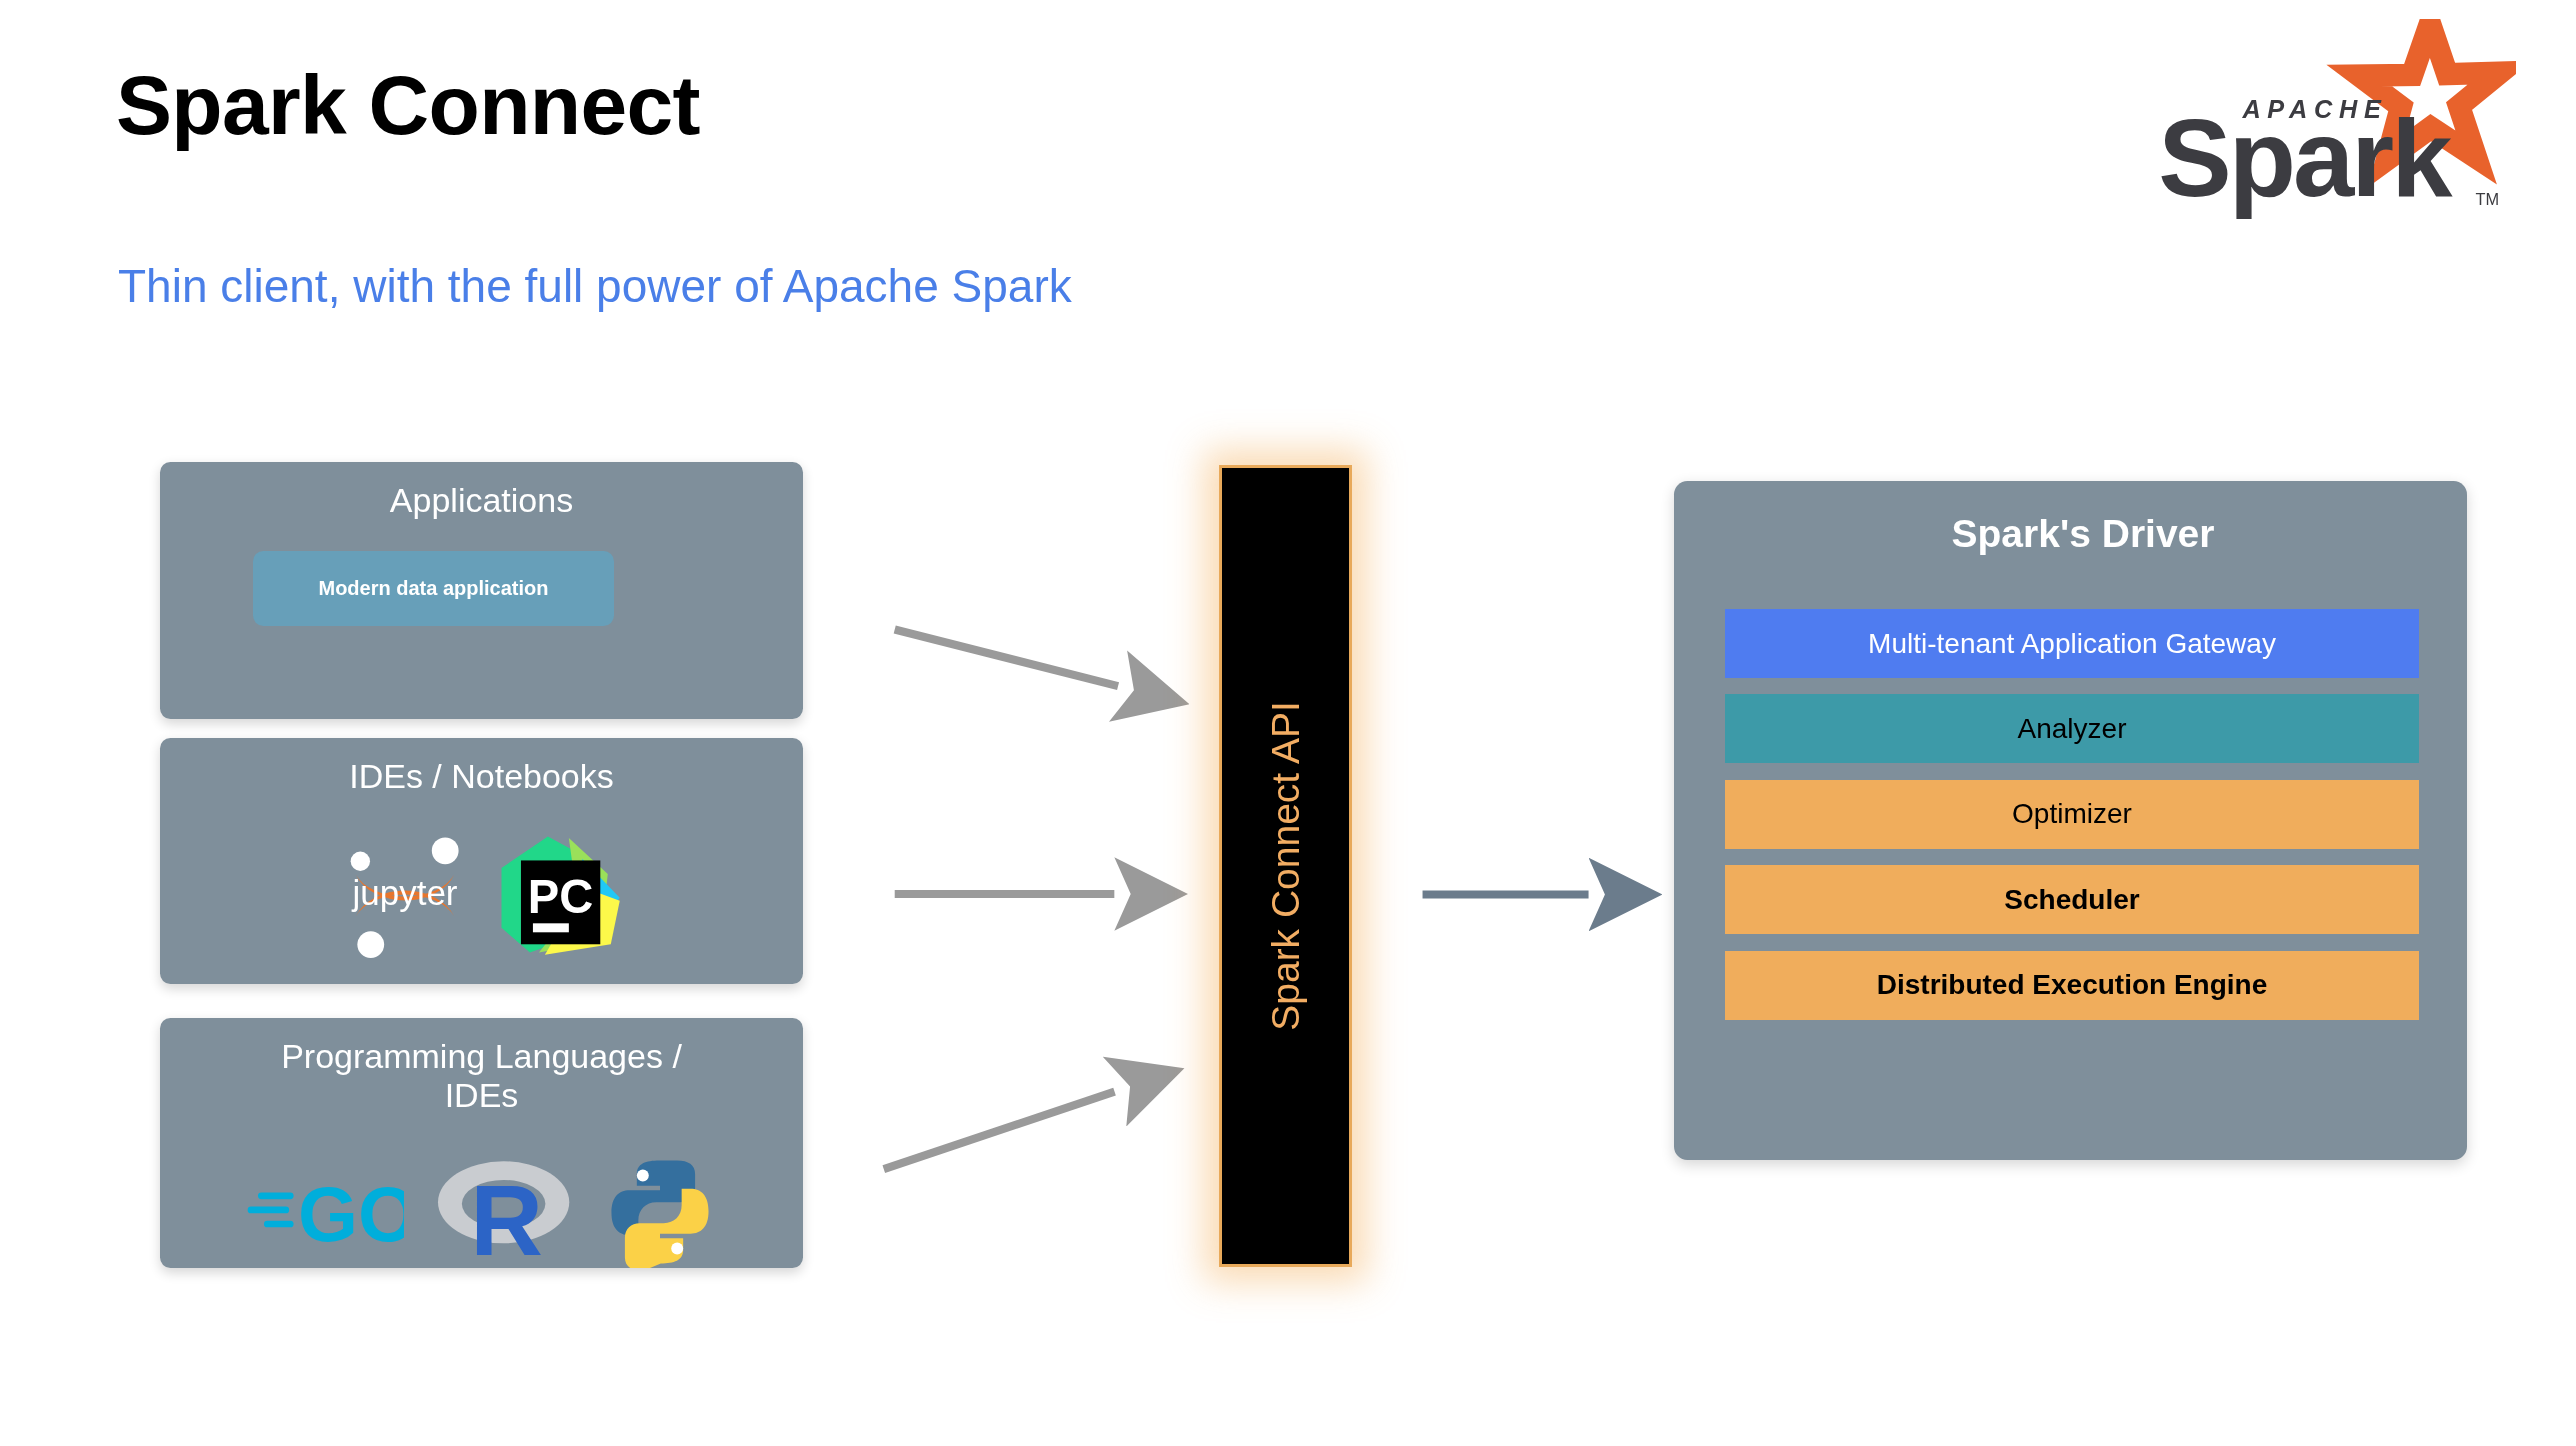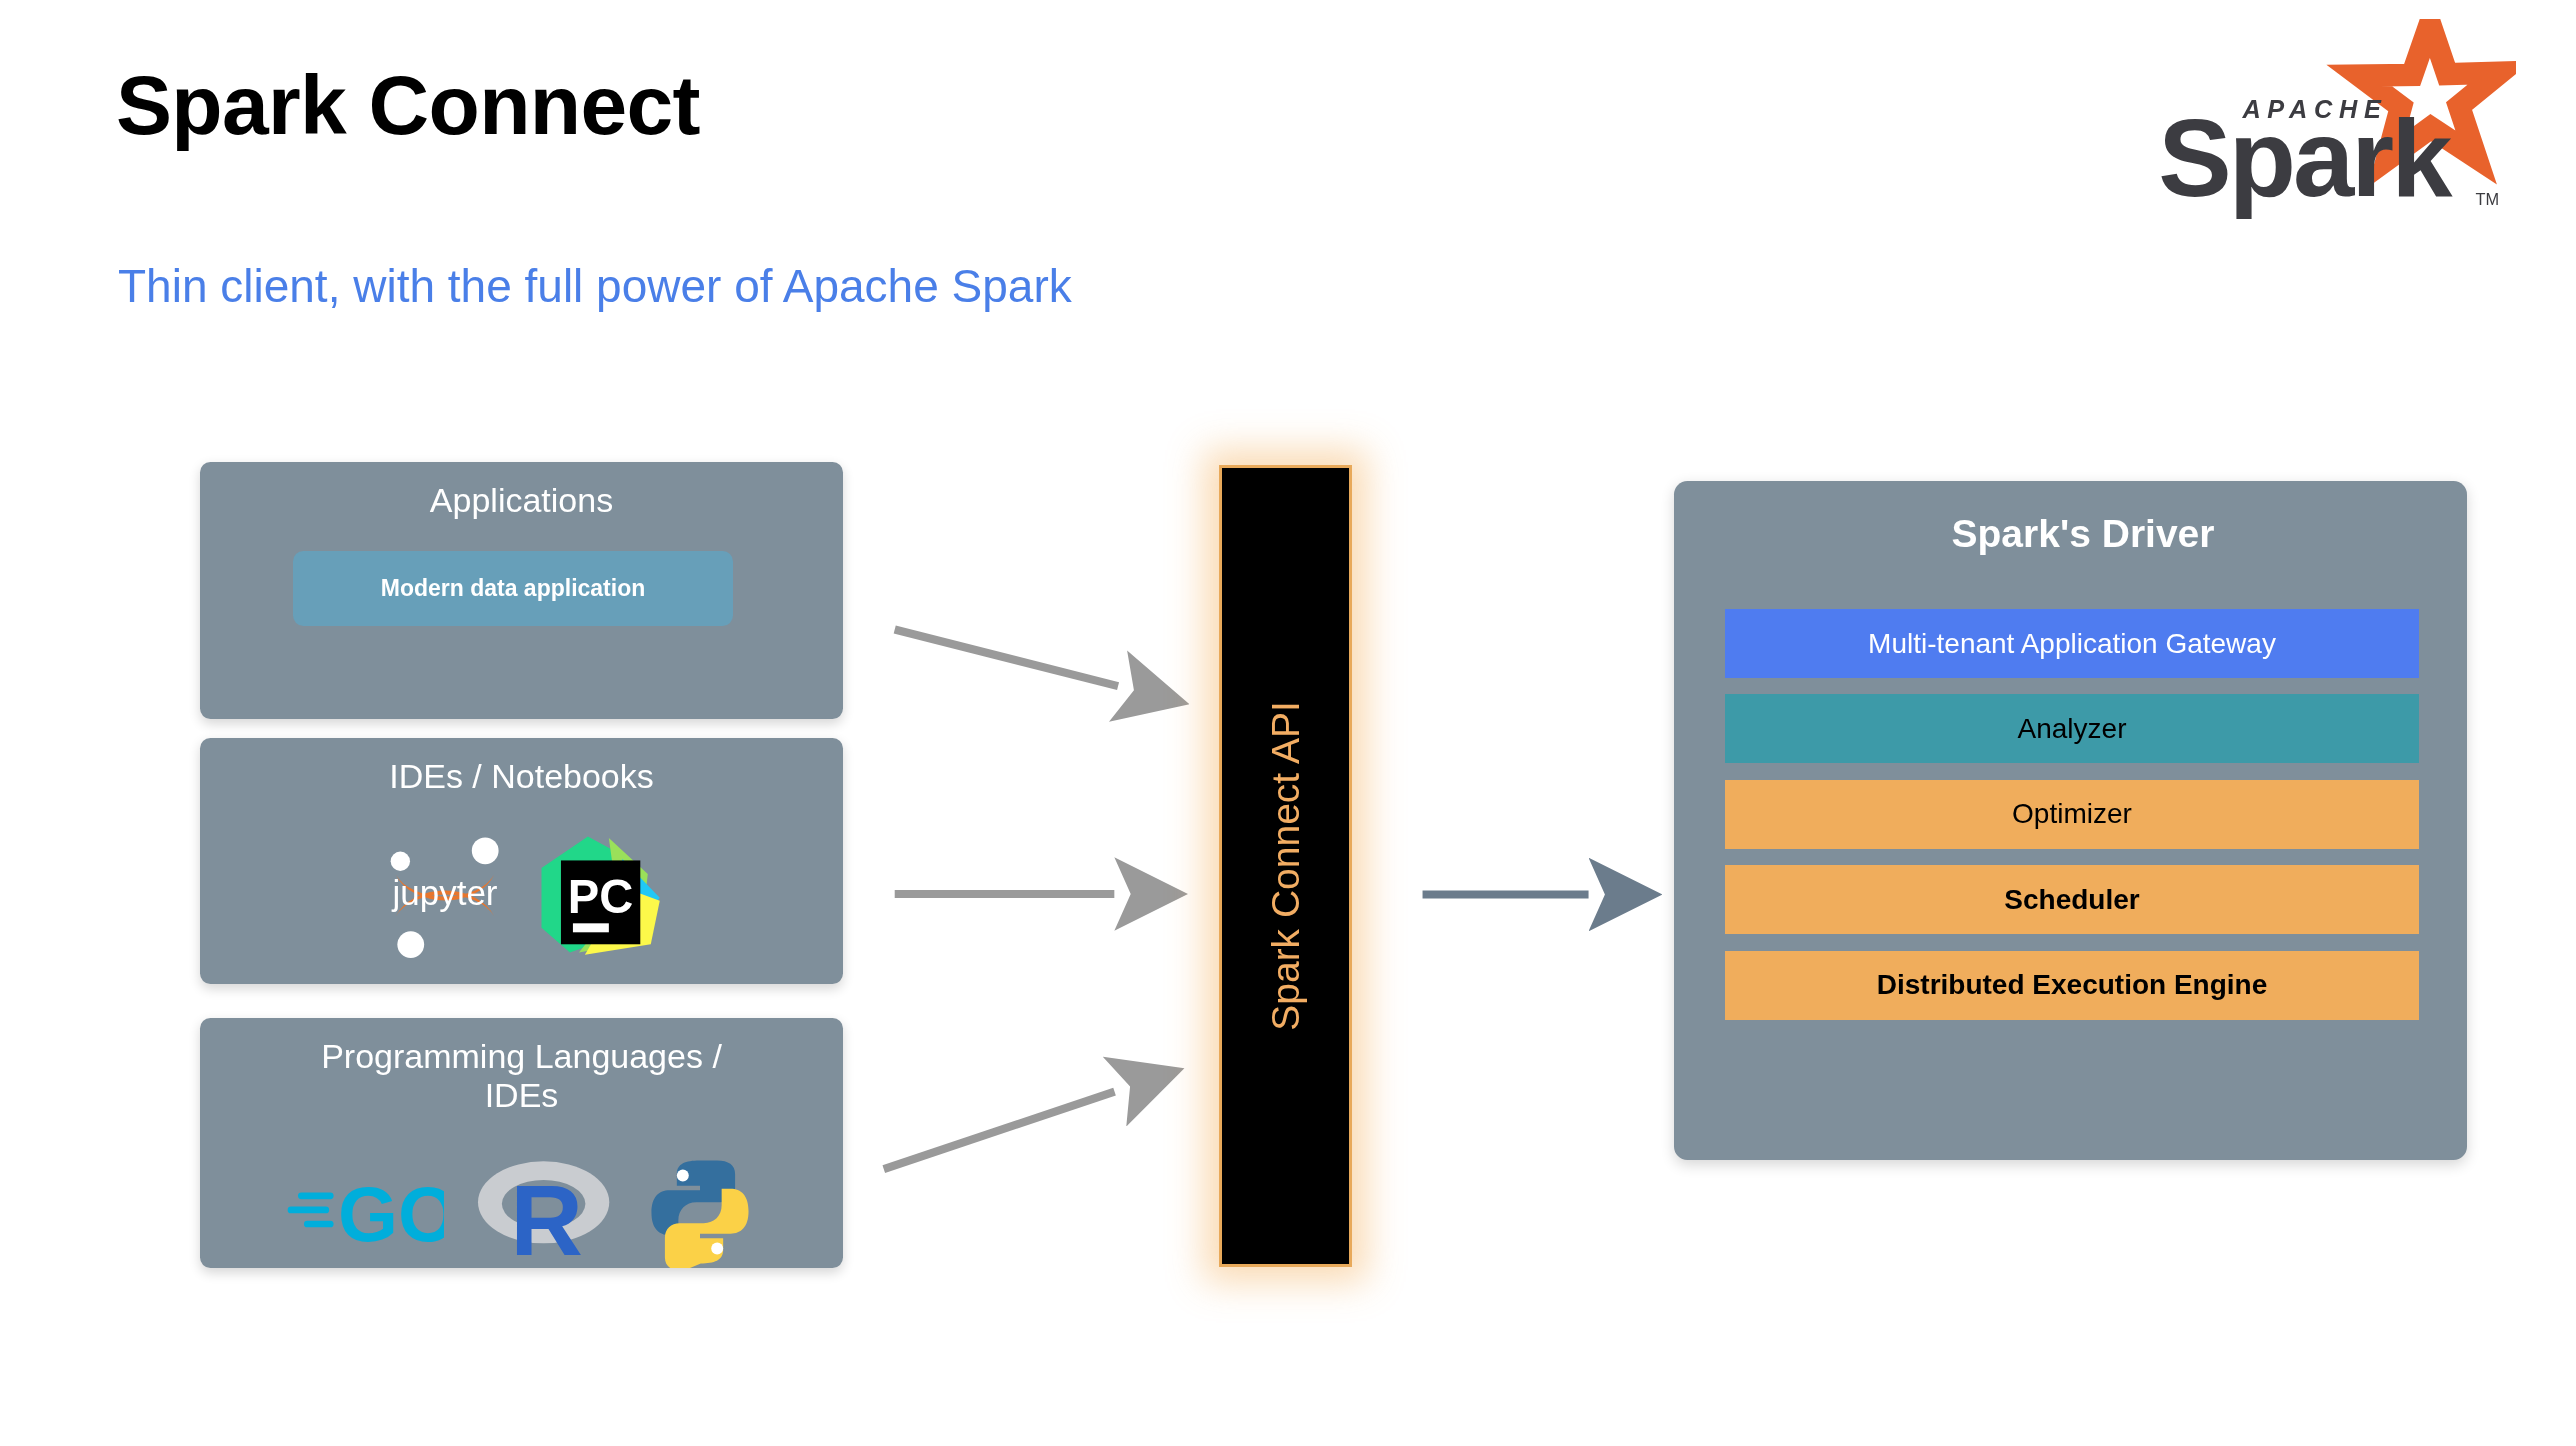--- a/index.html
+++ b/index.html
@@ -48,49 +48,48 @@
     height: 201px;
   }
 
   
   .client-card {
     position: absolute;
     background: #7f8f9b;
     border-radius: 10.4px;
     box-shadow: 0 4.5px 12px rgba(0,0,0,0.16);
     box-sizing: border-box;
-    margin-left: 40px;
   }
   .card-title {
     width: 100%;
     text-align: center;
     color: #ffffff;
     font-size: 34px;
     line-height: 1.15;
     padding-top: 19.4px;
     box-sizing: border-box;
   }
 
   #card-applications { left: 160px; top: 462px; width: 643px; height: 257px; }
   #card-ides         { left: 160px; top: 738px; width: 643px; height: 246px; }
   #card-languages    { left: 160px; top: 1018px; width: 643px; height: 250px; }
 
   #app-pill {
     position: absolute;
     left: 93px;
     top: 89px;
-    width: 440px;
+    width: 361px;
     height: 75px;
     background: #679fb9;
     border-radius: 10.4px;
     display: flex;
     align-items: center;
     justify-content: center;
     color: #ffffff;
-    font-size: 23px;
+    font-size: 20px;
     font-weight: bold;
   }
 
   .logo-row {
     position: absolute;
     left: 0;
     width: 100%;
     display: flex;
     align-items: center;
     justify-content: center;

